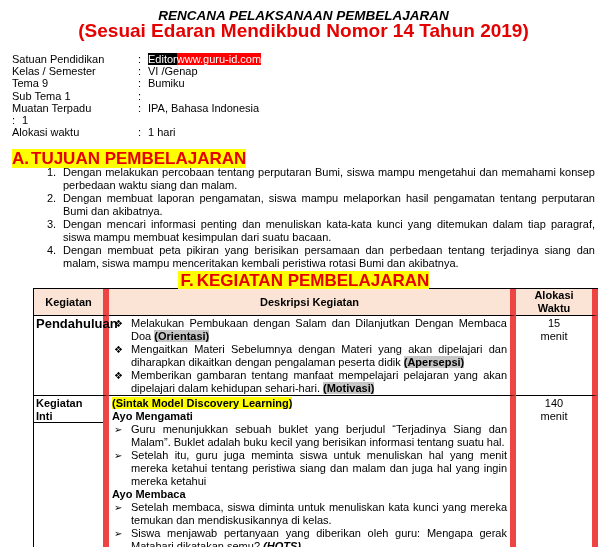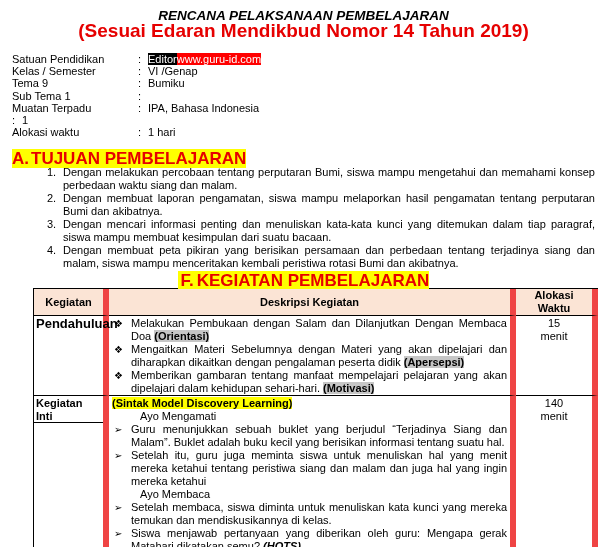--- a/index.html
+++ b/index.html
@@ -50,21 +50,21 @@
   .row-pendahuluan{ min-height:79px; }
   .row-inti{ min-height:162px; border-bottom:none; }
   .row-inti .td{ border-bottom:none; }
   .desc{ padding:1px 3px 0 3px; }
   .blt-row{ display:flex; }
   .blt{ width:17px; flex:0 0 17px; font-size:10px; padding-left:2px; }
   .btxt{ flex:1; text-align:justify; }
   .tag{ font-weight:bold; background:#c6c6c6; }
   .time{ text-align:center; padding-top:1px; }
   .sintak span{ font-weight:bold; background:#ffff00; }
-  .sub{ font-weight:normal;margin-left:28px; }
+  .sub{ font-weight:bold; }
   .hots{ font-weight:bold; font-style:italic; }
   .inti-label-cell{ display:flex; flex-direction:column; }
   .inti-label{ font-weight:bold; padding:1px 2px 0 2px; line-height:12.5px;
                height:25px; border-bottom:1px solid #000; }
   .inti-label-rest{ flex:1; }
 </style>
 </head>
 <body>
 
 <div class="doc">

